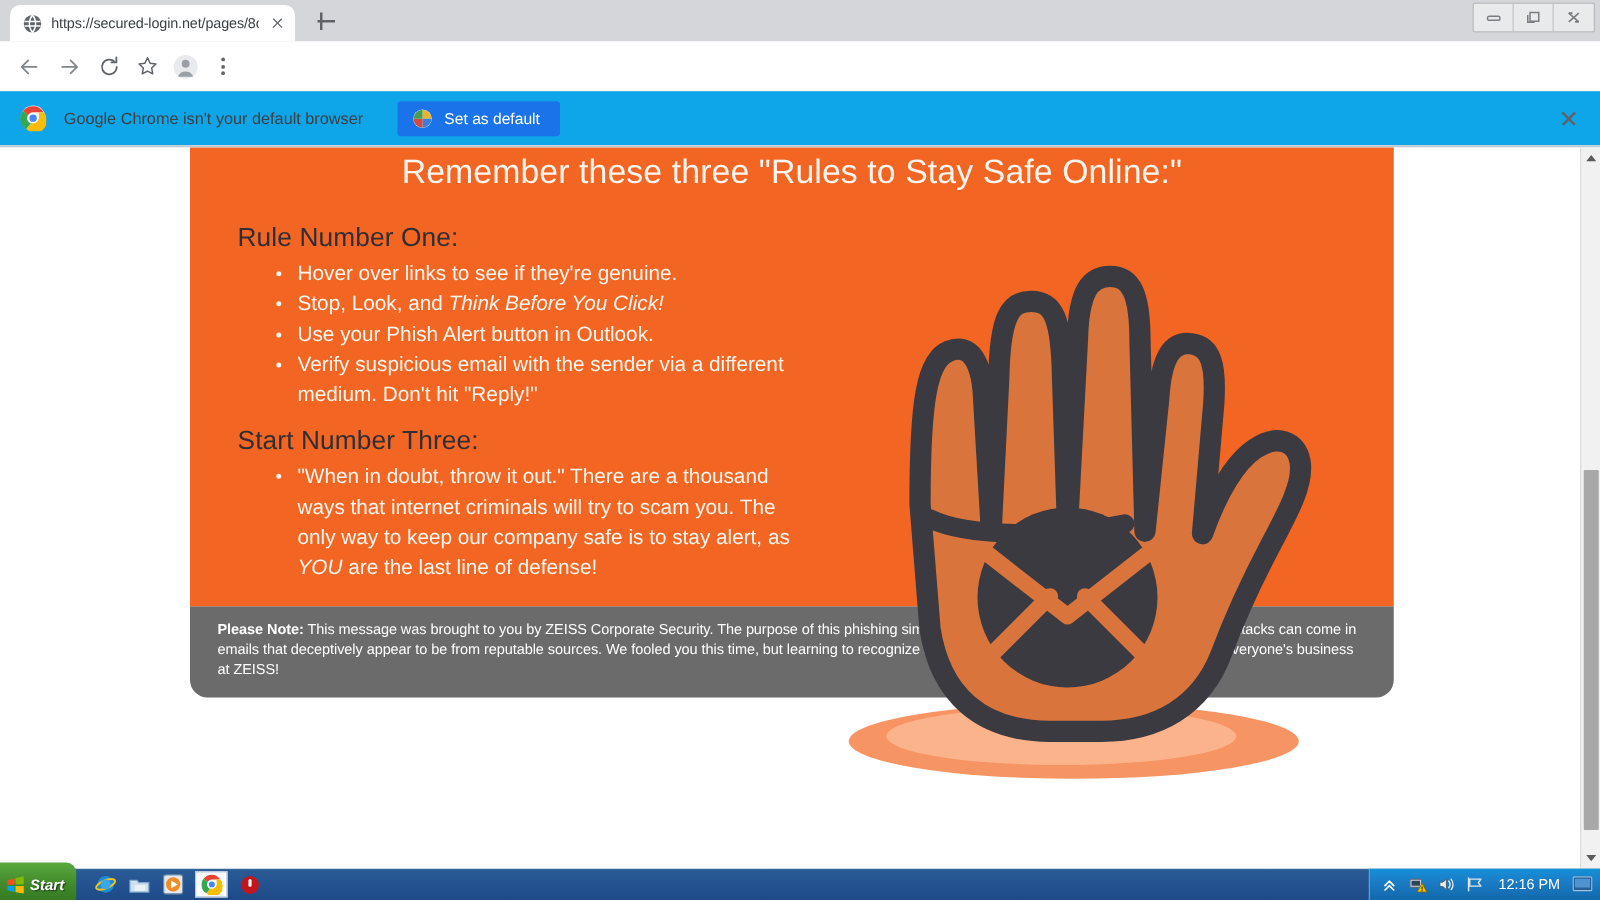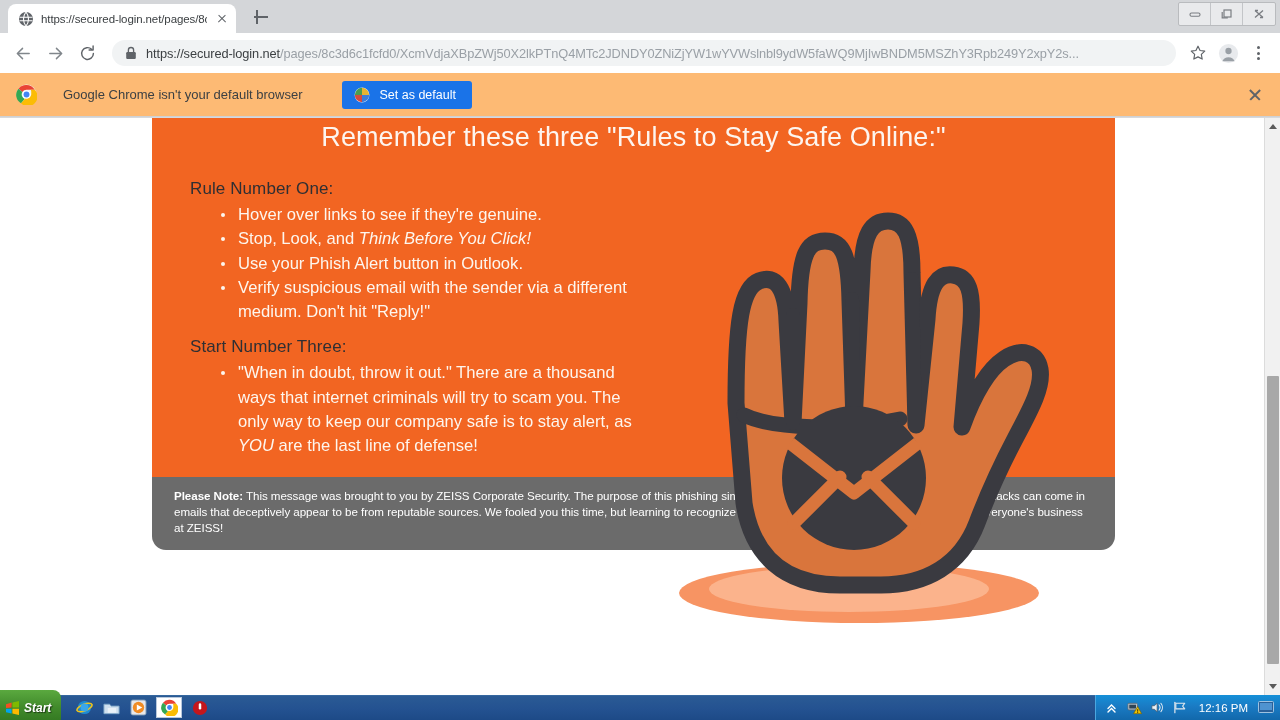--- a/index.html
+++ b/index.html
@@ -105,25 +105,25 @@
     width:28px; height:28px; flex:none;
     display:flex; align-items:center; justify-content:center;
     color:#5f6368;
   }
   .dots { width:20px; height:20px; display:flex; flex-direction:column; align-items:center; justify-content:center; gap:2.6px; }
   .dots i { width:3px; height:3px; border-radius:50%; background:#5f6368; display:block; }
 
   
   .infobar {
     position:absolute; left:0; top:73px; width:1280px; height:44px;
-    background:#fdba74;
+    background:#0ea5e9;
     border-bottom:1px solid #cfd1d4;
     display:flex; align-items:center;
     padding:0 14px 0 16px;
-    gap:26px;
+    gap:14px;
   }
   .chrome-logo { width:21px; height:21px; flex:none; }
   .infobar-text { font-size:13px; color:#3c4043; }
   .setdefault {
     margin-left:14px;
     height:28px; background:#1a73e8; border-radius:3px;
     display:flex; align-items:center; gap:9px;
     padding:0 16px 0 12px;
     color:#fff; font-size:12.5px;
   }
@@ -161,21 +161,21 @@
     font-size:27px; color:#fdf5ef;
     padding-top:14px;
     font-weight:400;
     letter-spacing:0.1px;
   }
   .content-row { display:flex; }
   .rules-col { width:500px; padding:26px 0 0 38px; }
   .art-col { flex:1; position:relative; }
 
   .rule-h {
-    font-size:17px; color:#2f2f33; font-weight:400;
+    font-size:21px; color:#2f2f33; font-weight:400;
     margin-top:13px; margin-bottom:4px; letter-spacing:0.1px;
   }
   .rule-h.first { margin-top:0; }
   ul.rule-list { list-style:none; margin:0 0 0 3px; padding:0; }
   ul.rule-list li {
     position:relative;
     padding-left:45px;
     font-size:16.6px; line-height:24.3px;
     color:#fdf6ee;
     margin-bottom:0px;
@@ -328,29 +328,20 @@
             <path d="M4 10h11.5M11 4.6 16.5 10 11 15.4" stroke="currentColor" stroke-width="1.5" fill="none" stroke-linecap="round" stroke-linejoin="round"></path>
           </svg>
       </div>
       <div class="navbtn enabled">
         <svg width="19" height="19" viewBox="0 0 20 20">
             <path d="M16.2 10a6.2 6.2 0 1 1-1.9-4.45" stroke="currentColor" stroke-width="1.5" fill="none" stroke-linecap="round"></path>
             <path d="M15.9 2.1v4.2h-4.2" stroke="currentColor" stroke-width="1.5" fill="none" stroke-linecap="round" stroke-linejoin="round"></path>
           </svg>
       </div>
 
-      <div class="omnibox">
-        <span class="lock">
-          <svg viewBox="0 0 12 14">
-              <rect x="1.2" y="6" width="9.6" height="7" rx="1.2" fill="#5f6368"></rect>
-              <path d="M3.4 6V4.1a2.6 2.6 0 0 1 5.2 0V6" stroke="#5f6368" stroke-width="1.35" fill="none"></path>
-            </svg>
-        </span>
-        <span class="url"><span class="u-scheme">https://secured-login.net</span><span class="u-rest">/pages/8c3d6c1fcfd0/XcmVdjaXBpZWj50X2lkPTnQ4MTc2JDNDY0ZNiZjYW1wYVWslnbl9ydW5faWQ9MjIwBNDM5MSZhY3Rpb249Y2xpY2s...</span></span>
-      </div>
 
       <div class="tool-icon">
         <svg width="18" height="18" viewBox="0 0 20 20">
             <path d="M10 2.4l2.3 4.85 5.2.7-3.8 3.6.95 5.2L10 14.3l-4.65 2.45.95-5.2-3.8-3.6 5.2-.7z" fill="none" stroke="currentColor" stroke-width="1.3" stroke-linejoin="round"></path>
           </svg>
       </div>
       <div class="tool-icon">
         <svg width="21" height="21" viewBox="0 0 22 22">
             <circle cx="11" cy="11" r="10" fill="#e8eaed"></circle>
             <circle cx="11" cy="8.4" r="3.3" fill="#9aa0a6"></circle>

